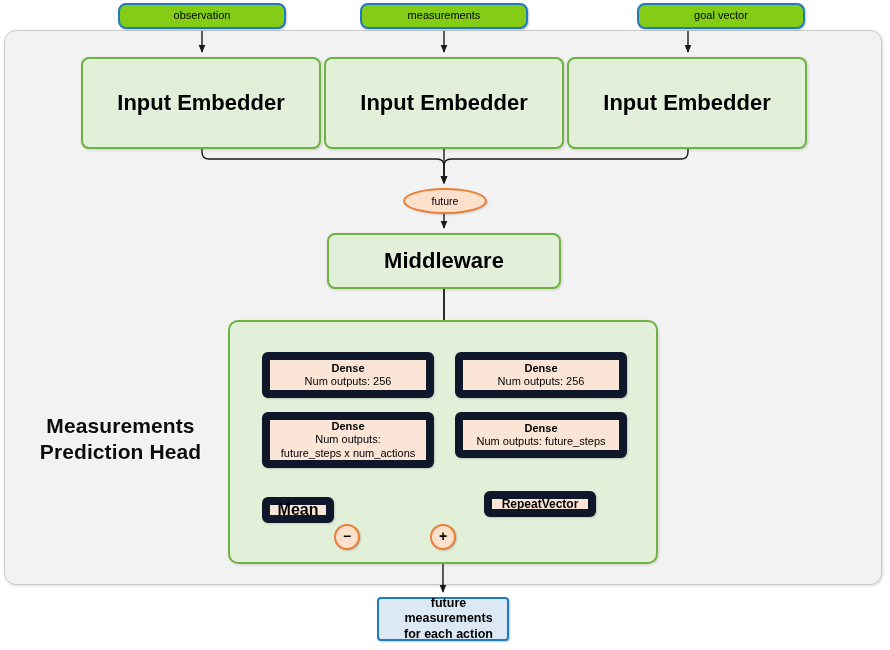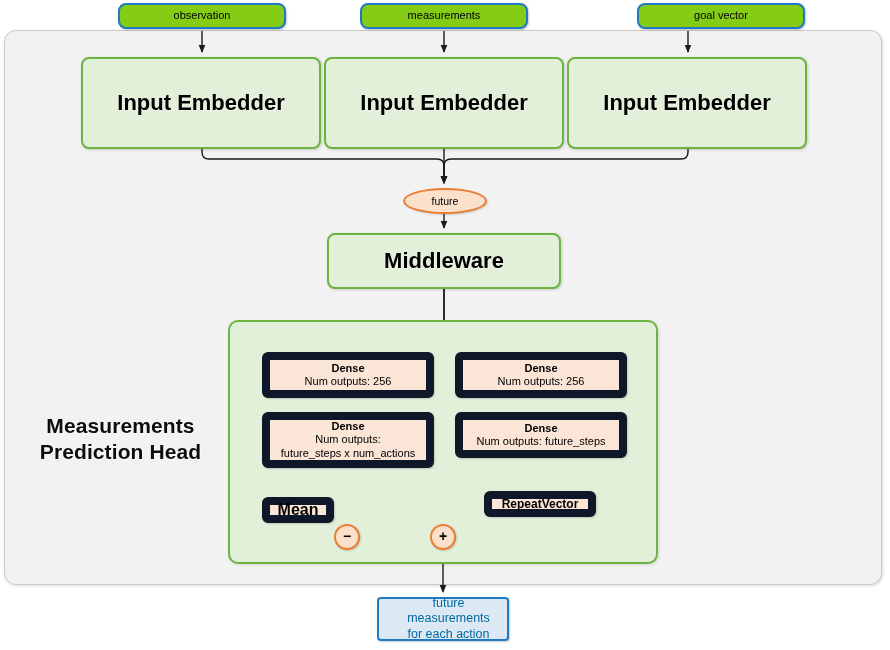--- a/index.html
+++ b/index.html
@@ -82,22 +82,22 @@
   #io-measurements  { left: 360px; top: 3px;  width: 168px; }
   #io-goalvector    { left: 604px; top: 3px;  width: 168px; margin-left: 33px; }
 
   #io-output {
     left: 377px; top: 597px;
     width: 132px; height: 44px;
     background: #dce9f5;
     border: 2px solid #1f7ac4;
     border-radius: 4px;
     font-size: 12.5px;
-    font-weight: normal;
-    color: #0369a1;
+    font-weight: bold;
+    color: #000000;
     box-shadow: 1px 1px 2px rgba(0,0,0,.22);
     z-index: 4;
     padding-left: 11px;
   }
 
   
   .green-box {
     background: #e2efd9;
     border: 2px solid #6cb33f;
     border-radius: 8px;

